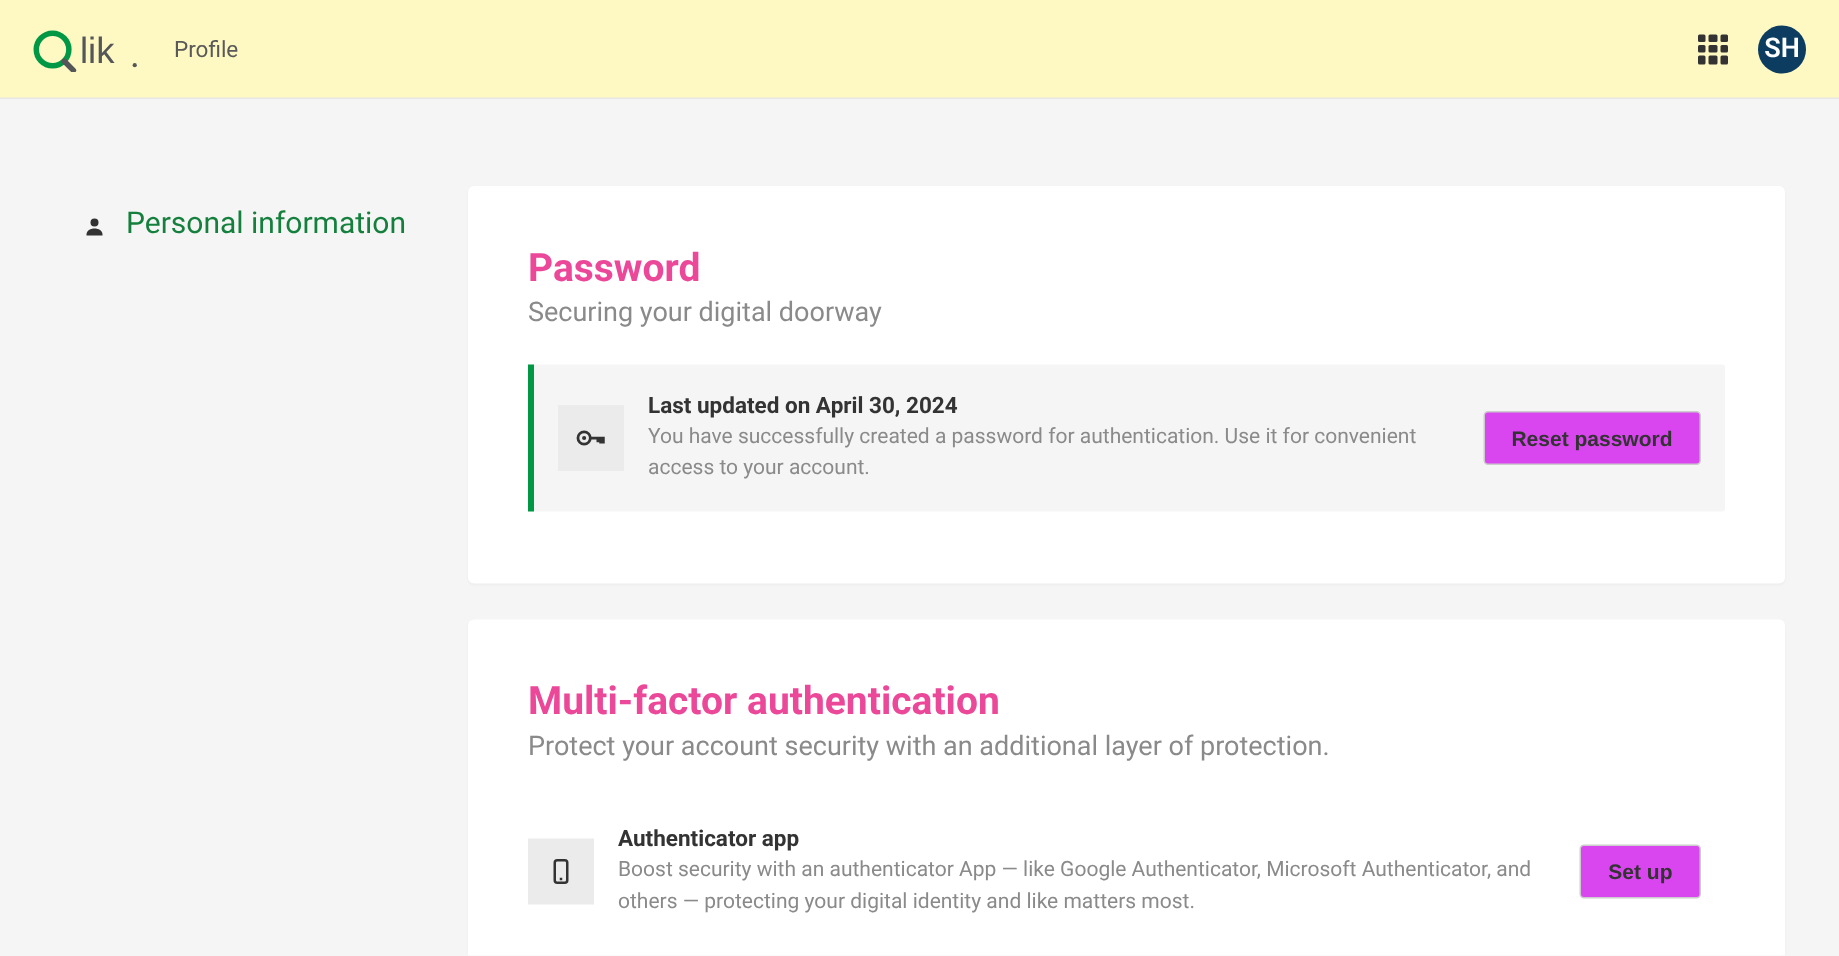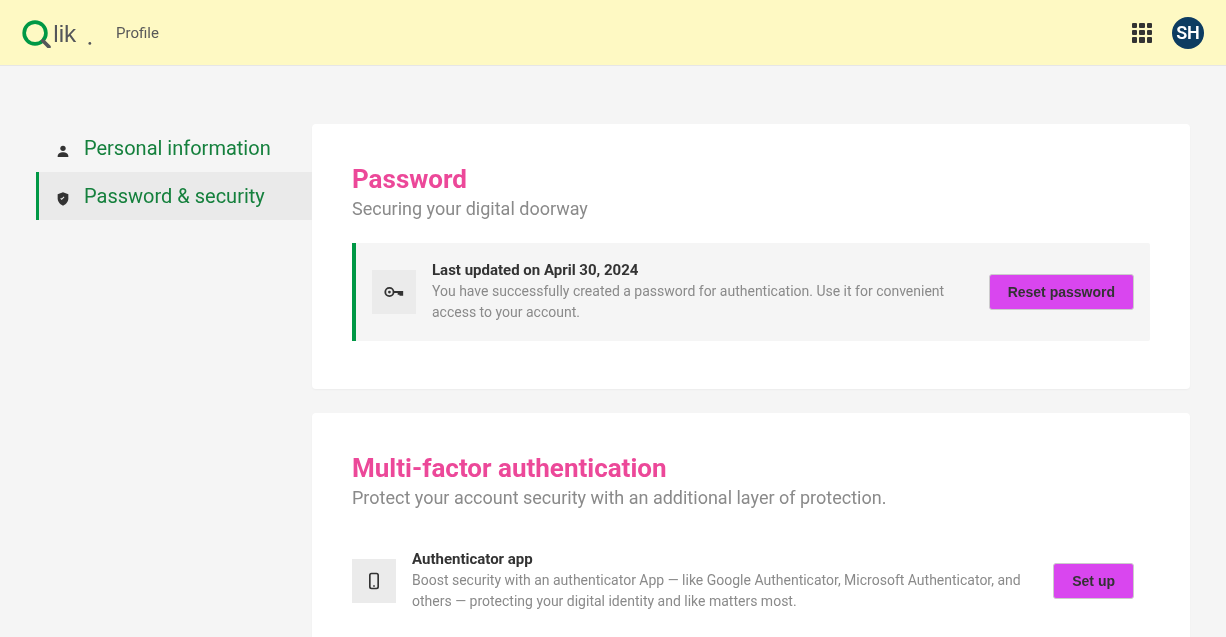--- a/index.html
+++ b/index.html
@@ -235,29 +235,20 @@
   <div class="sidebar">
     <div class="sidebar-item">
       <span class="sidebar-icon">
         <svg width="16" height="16" viewBox="0 0 24 24" fill="#333">
           <circle cx="12" cy="8" r="4"></circle>
           <path d="M4 20c0-4 4-6 8-6s8 2 8 6v1H4z"></path>
         </svg>
       </span>
       <span>Personal information</span>
     </div>
-    <div class="sidebar-item active">
-      <span class="sidebar-icon">
-        <svg width="16" height="16" viewBox="0 0 24 24" fill="#333">
-          <path d="M12 2 L4 5 v6 c0 5 3.5 9.5 8 11 4.5-1.5 8-6 8-11 V5 z"></path>
-          <path d="M10 13.5 l-2-2 1.2-1.2 0.8 0.8 3-3 1.2 1.2 z" fill="#eaeaea"></path>
-        </svg>
-      </span>
-      <span>Password &amp; security</span>
-    </div>
   </div>
 
   <div class="content">
 
     <div class="card">
       <h2 class="card-title">Password</h2>
       <p class="card-subtitle">Securing your digital doorway</p>
 
       <div class="info-box highlighted">
         <div class="info-icon-wrap">

